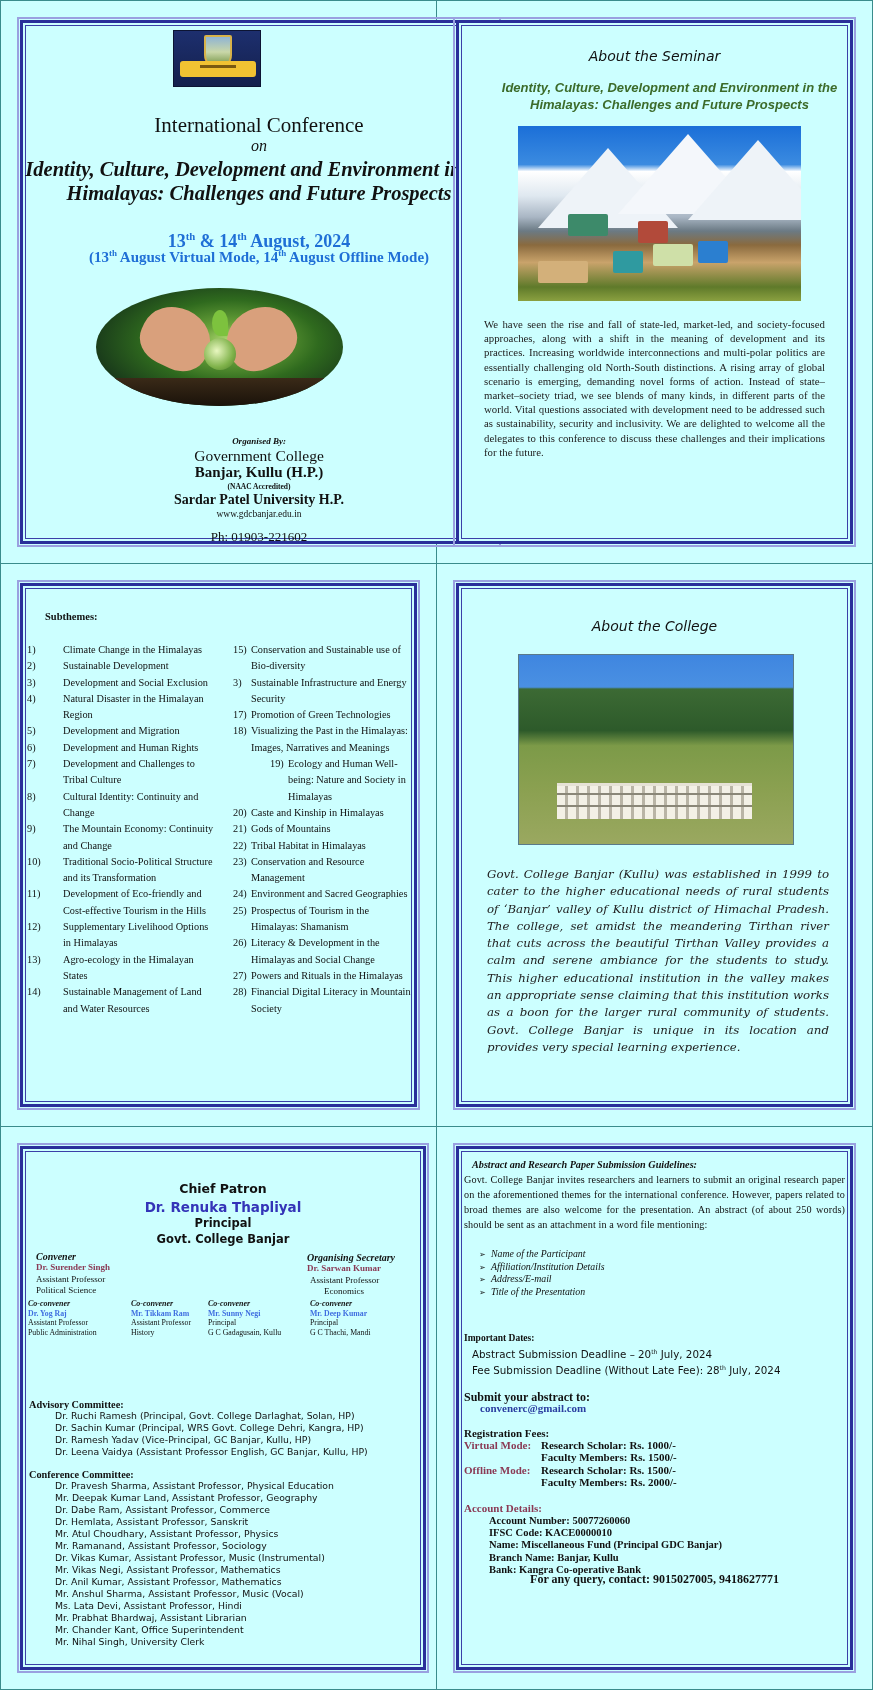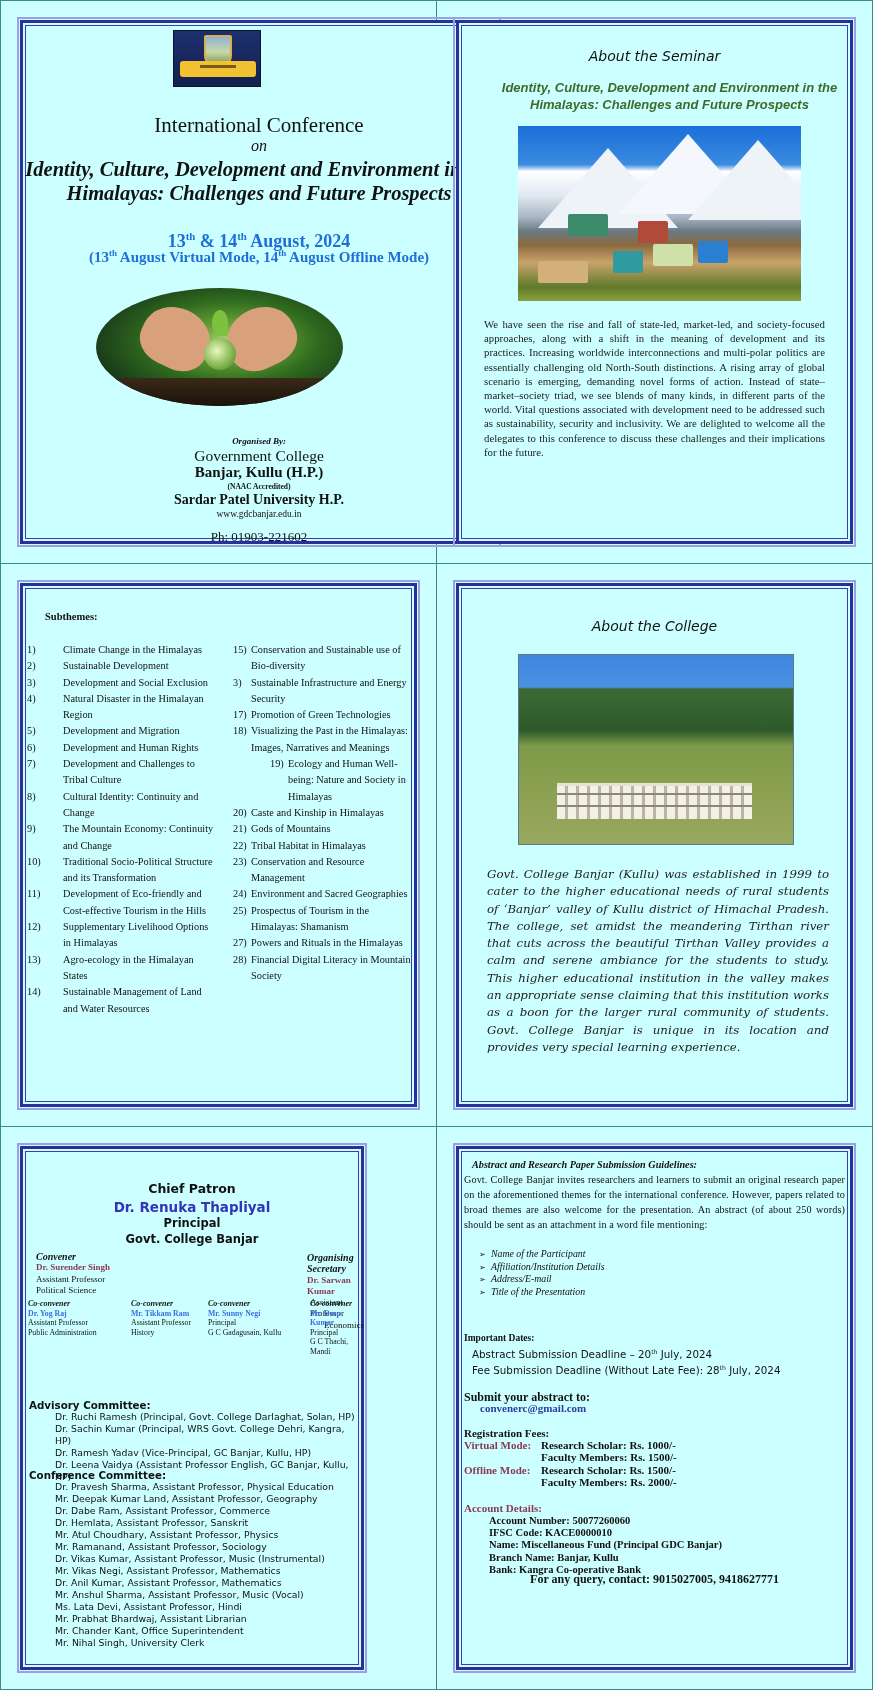--- a/index.html
+++ b/index.html
@@ -8,21 +8,21 @@
   .grid { position: absolute; left: 0; top: 0; width: 873px; height: 1690px; border: 1px solid #3a8c8c; }
   .vline { position: absolute; left: 436px; top: 0; width: 1px; height: 1690px; background: #3a8c8c; }
   .hline { position: absolute; left: 0; width: 873px; height: 1px; background: #3a8c8c; }
   .panel { position: absolute; background: #ccffff;
     border: 3px solid #2a2f9a; outline: 2px solid #9aa0e0; outline-offset: 1px;
     box-shadow: inset 0 0 0 2px #ccffff, inset 0 0 0 3px #3b3fa8; }
   .p1 { left: 20px; top: 20px; width: 478px; height: 524px; }
   .p2 { left: 456px; top: 20px; width: 397px; height: 524px; }
   .p3 { left: 20px; top: 583px; width: 397px; height: 524px; }
   .p4 { left: 456px; top: 583px; width: 397px; height: 524px; }
-  .p5 { left: 20px; top: 1146px; width: 344px; height: 524px; }
+  .p5 { left: 20px; top: 1146px; width: 406px; height: 524px; }
   .p6 { left: 456px; top: 1146px; width: 397px; height: 524px; }
   .abs { position: absolute; }
   .center { text-align: center; left: 0; right: 0; }
 
   
   .logo { left: 150px; top: 7px; width: 88px; height: 57px; background: linear-gradient(180deg,#1d2f6e,#14204d); border: 1px solid #0c1433; }
   .logo .shield { position:absolute; left: 30px; top: 4px; width: 28px; height: 34px; background: linear-gradient(180deg,#8fb4d4 0%, #c9d7a8 50%, #6a8c3a 100%); border: 2px solid #d7b24a; border-radius: 2px 2px 14px 14px; }
   .logo .ribbon { position:absolute; left: 6px; top: 30px; width: 76px; height: 16px; background: #f1c232; border-radius: 3px; }
   .logo .ribbon span { position:absolute; left: 20px; top: 4px; width: 36px; height: 3px; background:#7a5a10; }
   .t-intl { top: 90px; font-size: 21px; }
@@ -82,21 +82,21 @@
   .cp-role { top: 67px; font-family: "DejaVu Sans", sans-serif; font-weight: bold; font-size: 11.5px; }
   .cp-inst { top: 83px; font-family: "DejaVu Sans", sans-serif; font-weight: bold; font-size: 11.5px; }
   .role-h { font-weight: bold; font-style: italic; font-size: 9.5px; }
   .maroon { color: #8a3a55; font-weight: bold; }
   .blue2 { color: #3f6ee0; font-weight: bold; }
   .conv { left: 13px; top: 102px; font-size: 9px; line-height: 11.3px; }
   .orgsec { left: 284px; top: 103px; font-size: 9px; line-height: 11.3px; }
   .cc { top: 150px; font-size: 7.8px; line-height: 9.6px; }
   .cc .role-h { font-size: 8px; }
   .comm { font-family: "DejaVu Sans", sans-serif; font-size: 9.3px; }
-  .comm .h { font-weight: bold; font-size: 10.3px; }
+  .comm .h { font-weight: bold; font-size: 10.3px; font-family: Liberation Serif, serif; }
   .comm .li { padding-left: 26px; line-height: 12px; }
   .adv { left: 6px; top: 250px; }
   .conf { left: 6px; top: 320px; }
 
   
   .p6 .sg-h { left: 13px; top: 10px; font-weight: bold; font-style: italic; font-size: 10.2px; font-family: "Liberation Serif", serif; }
   .sg-body { left: 5px; right: 5px; top: 23px; font-size: 10.2px; line-height: 15px; text-align: justify; letter-spacing: 0.1px; }
   .bul { left: 20px; top: 99px; font-style: italic; font-size: 9.8px; line-height: 11.7px; }
   .bul .b { display:inline-block; width: 12px; }
   .imp-h { left: 5px; top: 184px; font-weight: bold; font-size: 9.5px; }
@@ -263,20 +263,24 @@
       </div>
       <div class="item">
         <span class="n" style="flex: 0 0 18px;">24)</span>
         <span class="t">Environment and Sacred Geographies</span>
       </div>
       <div class="item">
         <span class="n" style="flex: 0 0 18px;">25)</span>
         <span class="t">Prospectus of Tourism in the Himalayas: Shamanism</span>
       </div>
       <div class="item">
+        <span class="n" style="flex: 0 0 18px;">26)</span>
+        <span class="t">Literacy &amp; Development in the Himalayas and Social Change</span>
+      </div>
+      <div class="item">
         <span class="n" style="flex: 0 0 18px;">27)</span>
         <span class="t">Powers and Rituals in the Himalayas</span>
       </div>
       <div class="item">
         <span class="n" style="flex: 0 0 18px;">28)</span>
         <span class="t">Financial Digital Literacy in Mountain Society</span>
       </div>
     </div>
 </section>
 

